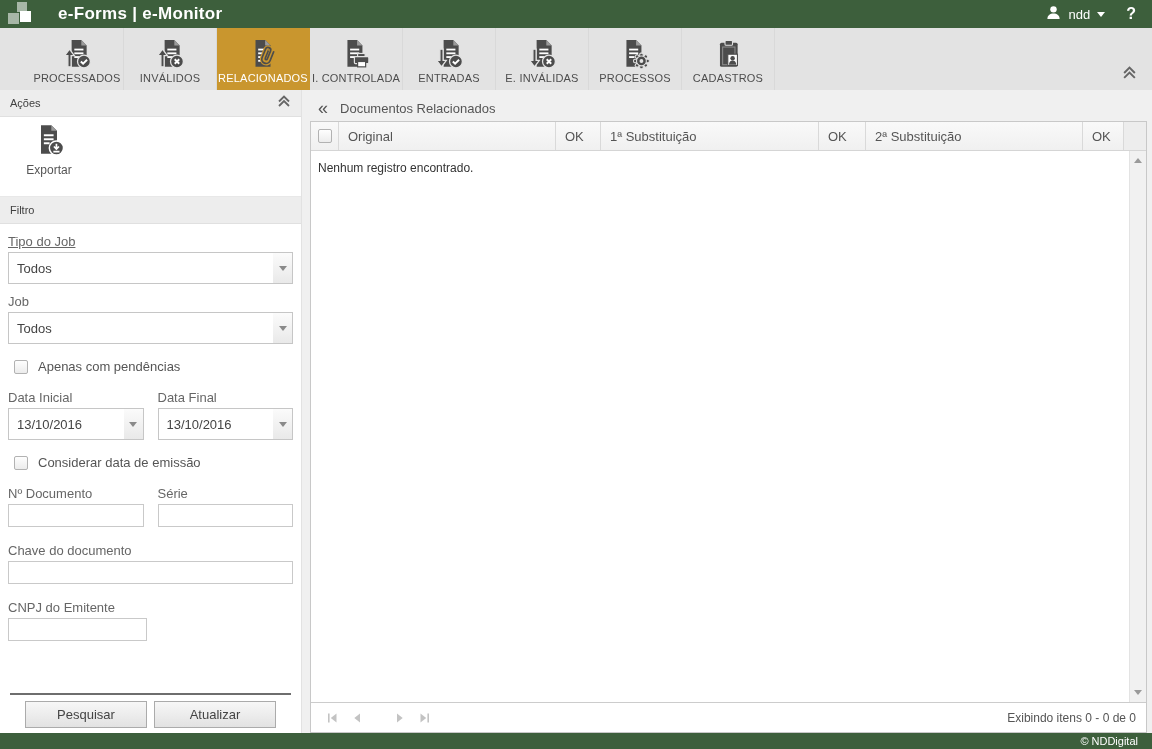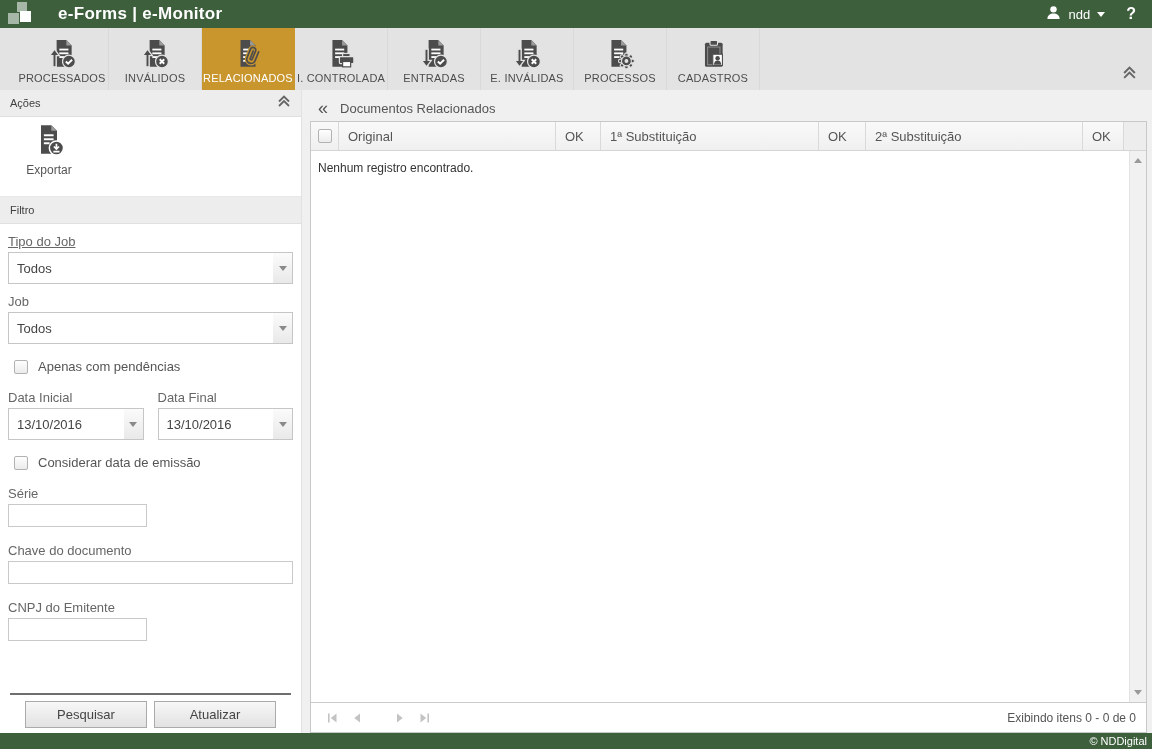--- a/index.html
+++ b/index.html
@@ -15,21 +15,21 @@
   .sq2 { left:8px;  top:13px; width:11px; height:11px; background:rgba(255,255,255,.55); }
   .sq3 { left:20px; top:11px; width:11px; height:11px; background:#ffffff; }
   .app-title { font-size:17px; font-weight:bold; letter-spacing:.3px; margin-left:22px; }
   .topbar-right { margin-left:auto; display:flex; align-items:center; gap:9px; padding-right:16px; }
   .user-menu { display:flex; align-items:center; gap:7px; cursor:pointer; }
   .user-name { font-size:13px; }
   .caret-down { width:0; height:0; border-left:4px solid transparent; border-right:4px solid transparent; border-top:5px solid #fff; }
   .help-btn { font-size:16px; font-weight:bold; margin-left:12px; cursor:pointer; }
 
   
-  .toolbar { height:62px; background:#e3e3e3; display:flex; padding-left:16px; position:relative; flex:0 0 62px; }
+  .toolbar { height:62px; background:#e3e3e3; display:flex; padding-left:31px; position:relative; flex:0 0 62px; }
   .tab { width:93px; display:flex; flex-direction:column; align-items:center; justify-content:flex-end; padding-bottom:6px; border-right:1px solid #d9d9d9; cursor:pointer; }
   .tab .ticon { height:36px; display:flex; align-items:flex-end; justify-content:center; }
   .tab .tlabel { font-size:11px; color:#4d4d4d; margin-top:3px; letter-spacing:.2px; white-space:nowrap; }
   .tab.active { background:#c9962e; border-right-color:#c9962e; }
   .tab.active .tlabel { color:#fff; }
   .toolbar-collapse { position:absolute; right:15px; bottom:6px; cursor:pointer; }
 
   
   .bodyrow { flex:1 1 auto; display:flex; min-height:0; background:#f0f0f0; }
 
@@ -79,21 +79,21 @@
   .vscroll { position:absolute; top:0; right:0; bottom:0; width:17px; background:#f1f1f1; border-left:1px solid #e3e3e3; }
   .sb-arrow { position:absolute; left:4px; width:0; height:0; border-left:4.5px solid transparent; border-right:4.5px solid transparent; }
   .sb-up { top:7px; border-bottom:5px solid #9a9a9a; }
   .sb-down { bottom:7px; border-top:5px solid #9a9a9a; }
   .pagbar { height:30px; flex:0 0 30px; border-top:1px solid #ccc; display:flex; align-items:center; padding:0 10px 0 13px; }
   .pager { display:flex; align-items:center; gap:9px; }
   .pgbtn { width:16px; height:16px; display:flex; align-items:center; justify-content:center; cursor:default; }
   .pag-status { margin-left:auto; font-size:12px; color:#555; }
 
   
-  .footer { height:16px; flex:0 0 16px; background:#3d5f3c; display:flex; align-items:center; justify-content:flex-end; padding-right:5px; }
+  .footer { height:16px; flex:0 0 16px; background:#3d5f3c; display:flex; align-items:center; justify-content:flex-end; padding-right:14px; }
   .copyright { color:#fff; font-size:11px; }
 </style>
 </head>
 <body>
 
 <div class="app">
 
   <div class="topbar">
     <div class="logo">
       <div class="sq sq1"></div>
@@ -340,20 +340,24 @@
           </div>
         </div>
 
         <div class="check-row">
           <span class="checkbox"></span>
           <span class="clabel">Considerar data de emissão</span>
         </div>
 
         <div class="two-col" style="margin-top:6px;">
           <div>
+            <div class="flabel">Nº Documento</div>
+            <input class="tinput" type="text" value="" style="">
+          </div>
+          <div>
             <div class="flabel">Série</div>
             <input class="tinput" type="text" value="" style="">
           </div>
         </div>
 
         <div class="flabel" style="margin-top:16px;">Chave do documento</div>
         <input class="tinput" type="text" value="" style="">
 
         <div class="flabel" style="margin-top:16px;">CNPJ do Emitente</div>
         <input class="tinput" style="width: 139px;" type="text" value="">

